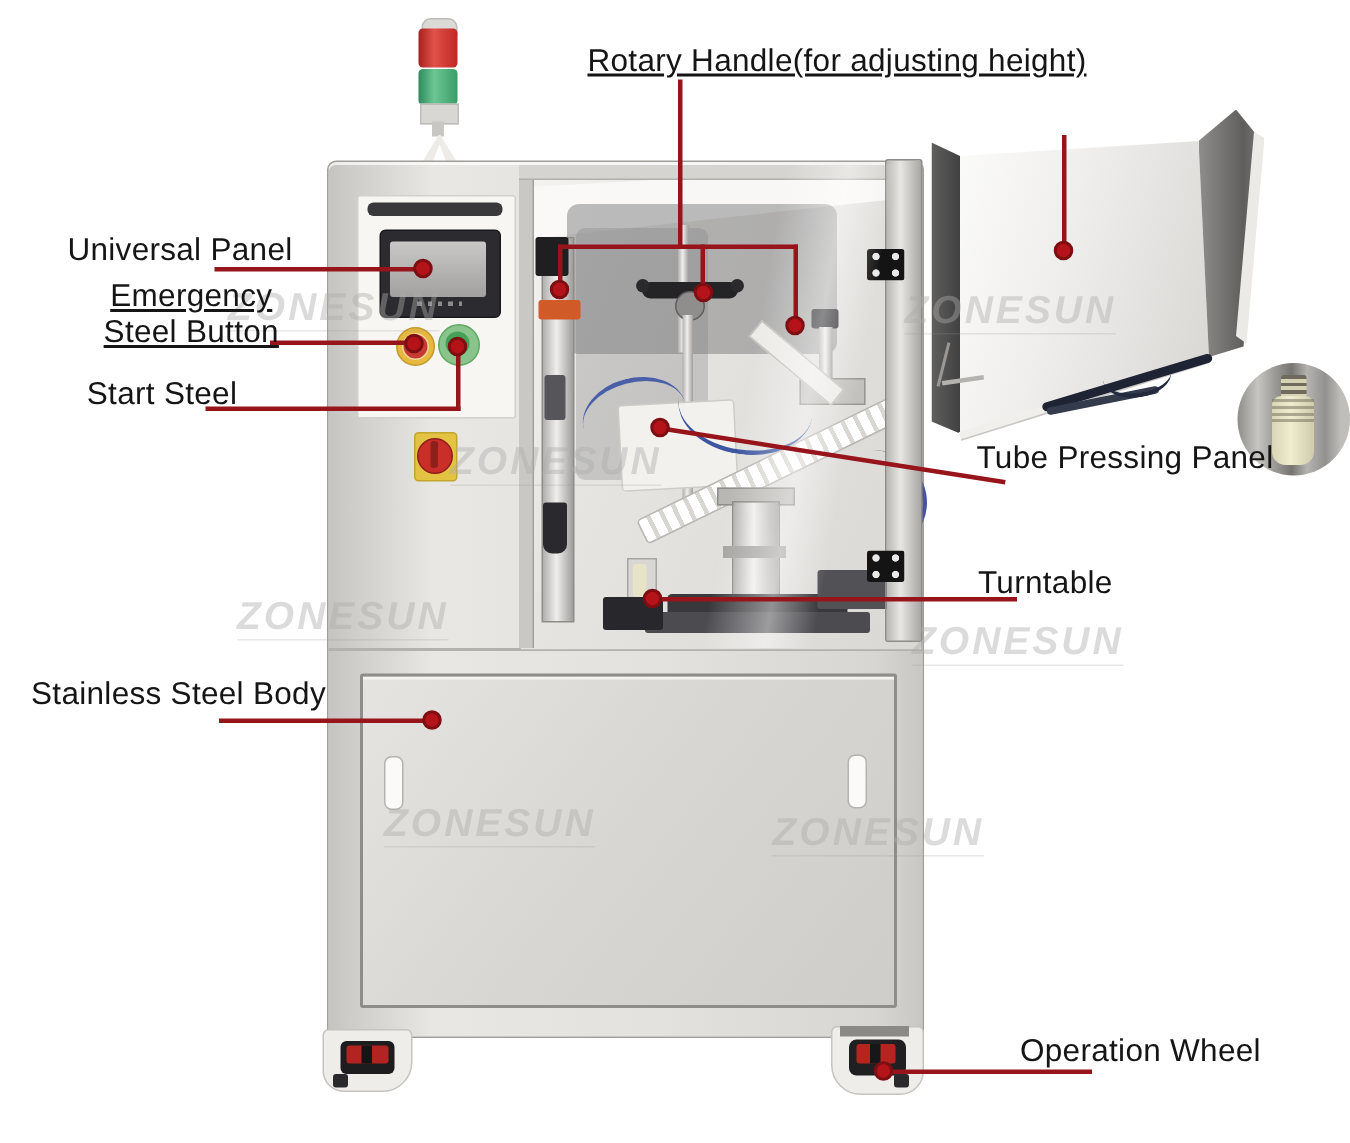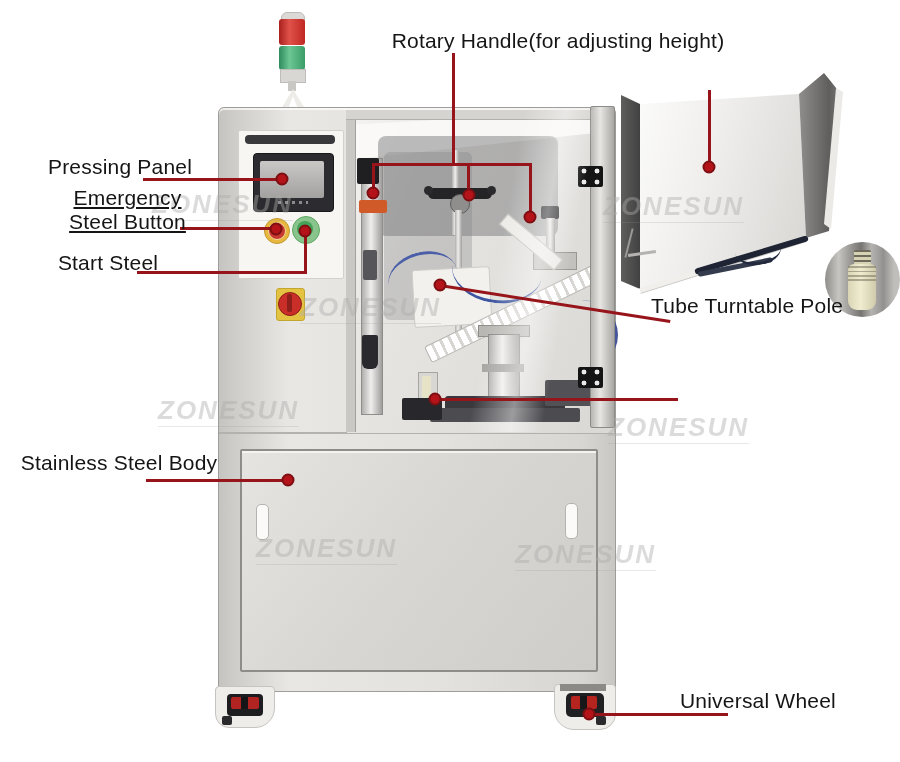--- a/index.html
+++ b/index.html
@@ -148,57 +148,58 @@
   </div>
 
   <div class="wm" style="left:152px;top:189px;">ZONESUN</div>
   <div class="wm" style="left:603px;top:191px;">ZONESUN</div>
   <div class="wm" style="left:300px;top:292px;">ZONESUN</div>
   <div class="wm" style="left:158px;top:395px;">ZONESUN</div>
   <div class="wm" style="left:608px;top:412px;">ZONESUN</div>
   <div class="wm" style="left:256px;top:533px;">ZONESUN</div>
   <div class="wm" style="left:515px;top:539px;">ZONESUN</div>
 
-  <div class="lbl ctr" style="left:383px;top:29px;width:350px;">Rotary Handle(for adjusting height)</div>
+  <div class="lbl ctr" style="left:383px;top:29px;width:350px;text-decoration:underline;">Rotary Handle(for adjusting height)</div>
   <div class="cl-v" style="left:452px;top:53px;height:113px;"></div>
   <div class="cl-h" style="left:372px;top:163px;width:160px;"></div>
   <div class="cl-v" style="left:372px;top:163px;height:30px;"></div>
   <div class="cl-v" style="left:467px;top:163px;height:32px;"></div>
   <div class="cl-v" style="left:529px;top:163px;height:54px;"></div>
   <div class="dot" style="left:373px;top:193px;"></div>
   <div class="dot" style="left:469px;top:195px;"></div>
   <div class="dot" style="left:530px;top:217px;"></div>
 
   <div class="cl-v" style="left:708px;top:90px;height:77px;"></div>
   <div class="dot" style="left:709px;top:167px;"></div>
 
-  <div class="lbl ctr" style="left:40px;top:155px;width:160px;">Pressing Panel</div>
+  <div class="lbl ctr" style="left:40px;top:155px;width:160px;">Universal Panel</div>
   <div class="cl-h" style="left:143px;top:178px;width:139px;"></div>
   <div class="dot" style="left:282px;top:179px;"></div>
 
   <div class="lbl ctr" style="left:45px;top:186px;width:165px;text-decoration:underline;">
     <span style="display:block;">Emergency</span>
     <span style="display:block;">Steel Button</span>
   </div>
   <div class="cl-h" style="left:180px;top:227px;width:96px;"></div>
   <div class="dot" style="left:276px;top:229px;"></div>
 
   <div class="lbl ctr" style="left:40px;top:251px;width:136px;">Start Steel</div>
   <div class="cl-h" style="left:137px;top:271px;width:170px;"></div>
   <div class="cl-v" style="left:304px;top:231px;height:43px;"></div>
   <div class="dot" style="left:305px;top:231px;"></div>
 
-  <div class="lbl" style="left:651px;top:294px;width:200px;">Tube Turntable Pole</div>
+  <div class="lbl" style="left:651px;top:294px;width:200px;">Tube Pressing Panel</div>
   <div class="cl-d" style="left:440px;top:284px;width:233px;transform:rotate(8.9deg);"></div>
   <div class="dot" style="left:440px;top:285px;"></div>
 
+  <div class="lbl" style="left:652px;top:377px;width:120px;">Turntable</div>
   <div class="cl-h" style="left:435px;top:398px;width:243px;"></div>
   <div class="dot" style="left:435px;top:399px;"></div>
 
   <div class="lbl ctr" style="left:20px;top:451px;width:198px;">Stainless Steel Body</div>
   <div class="cl-h" style="left:146px;top:479px;width:143px;"></div>
   <div class="dot" style="left:288px;top:480px;"></div>
 
-  <div class="lbl" style="left:680px;top:689px;width:162px;">Universal Wheel</div>
+  <div class="lbl" style="left:680px;top:689px;width:162px;">Operation Wheel</div>
   <div class="cl-h" style="left:589px;top:713px;width:139px;"></div>
   <div class="dot" style="left:589px;top:714px;"></div>
 
 </div>
 
 </body></html>

